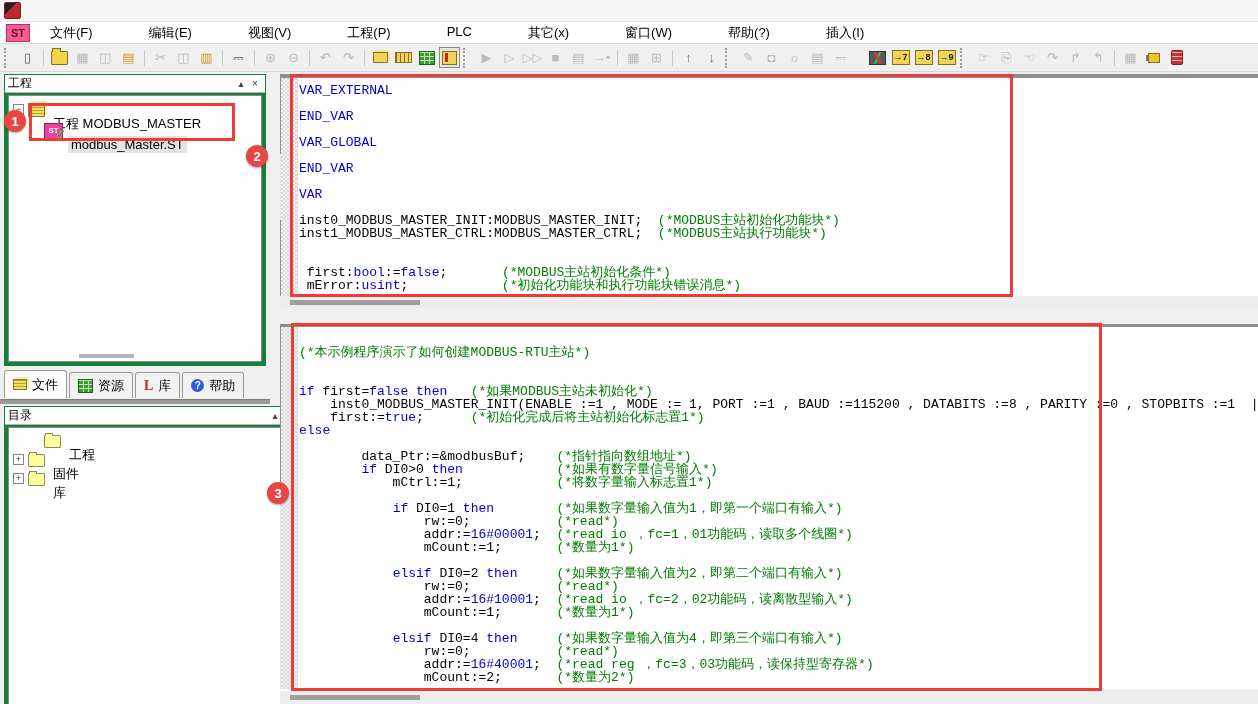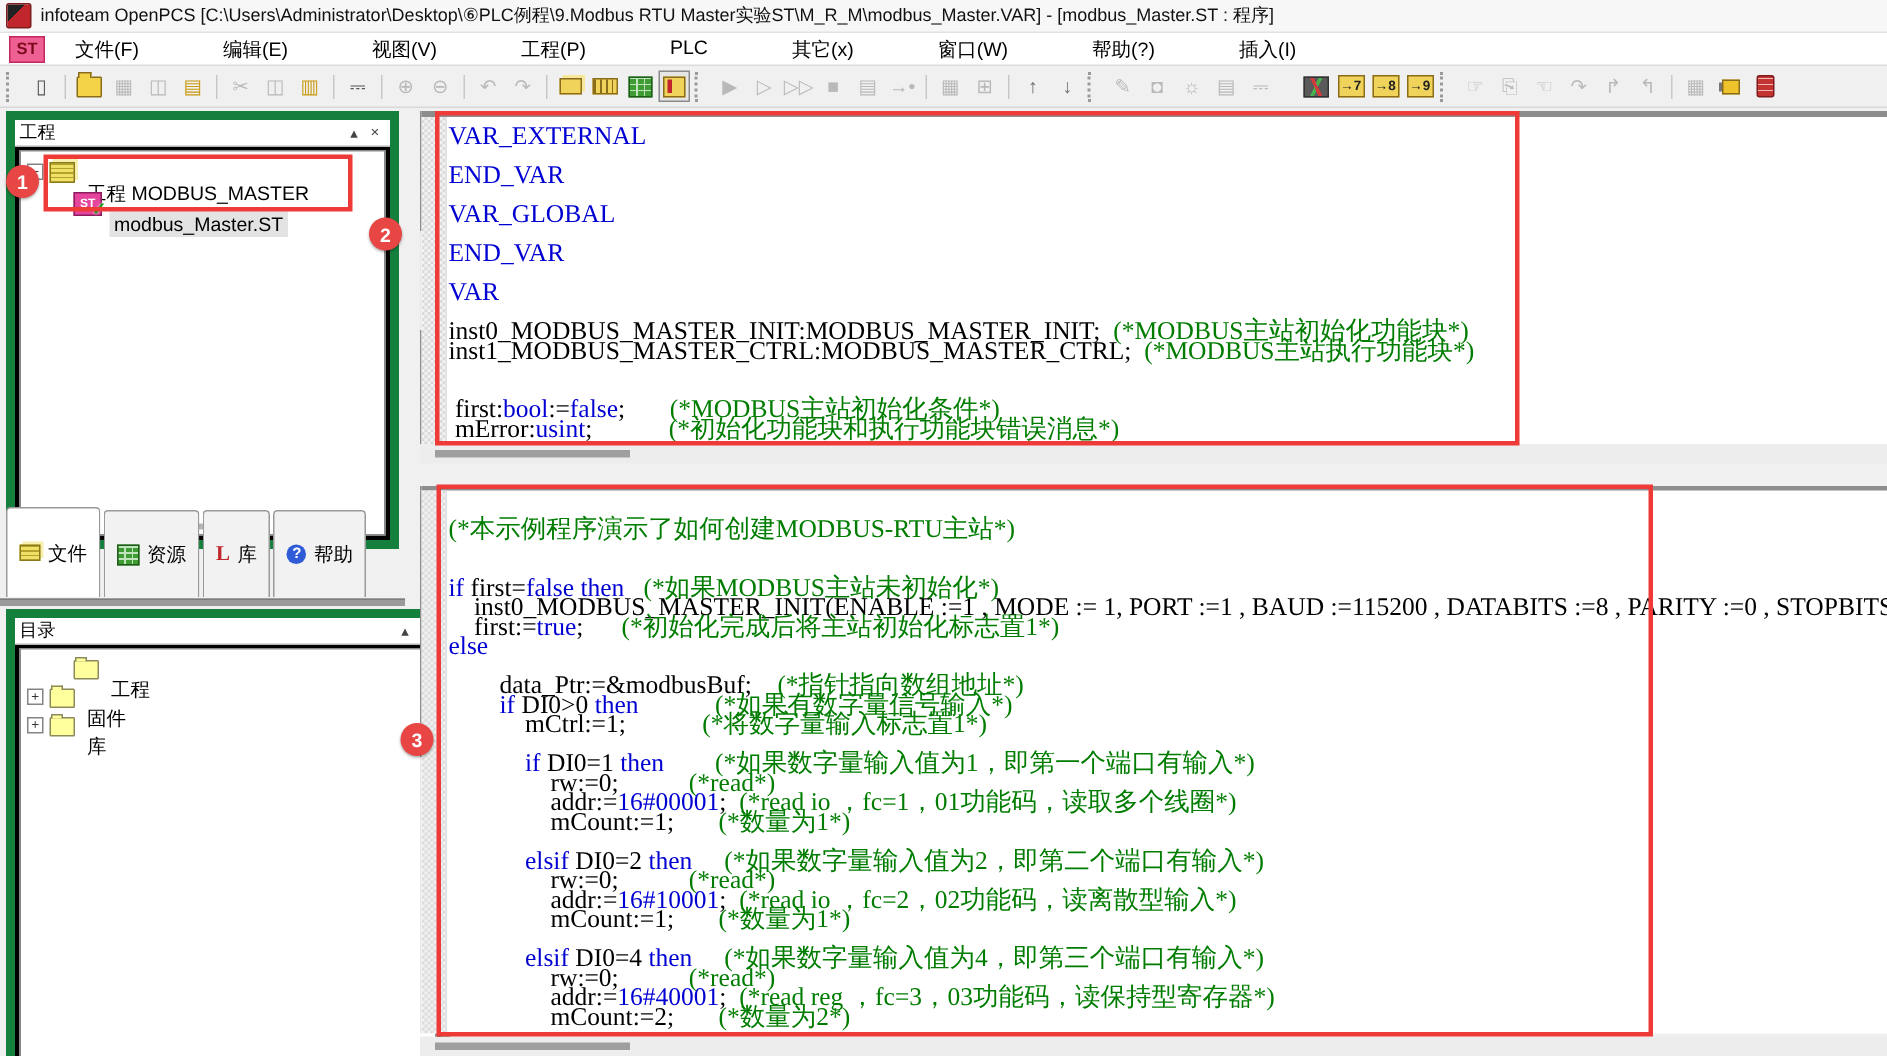--- a/index.html
+++ b/index.html
@@ -44,21 +44,21 @@
   .ci-edit::before{content:"";position:absolute;left:2px;top:1px;width:3px;height:9px;background:#c0262c;}
   .ci-scope{background:#5a5a5a;border:1px solid #333;width:15px;height:12px;
             background-image:linear-gradient(65deg,transparent 44%,#d23b3b 44% 56%,transparent 56%),linear-gradient(115deg,transparent 44%,#49b04d 44% 56%,transparent 56%);}
   .ci-var{background:#efd35b;border:1px solid #8a6d1a;width:16px;height:13px;font-size:9px;color:#222;
           display:flex;align-items:center;justify-content:center;font-weight:bold;}
   .ci-plug{background:#efc32c;border:1px solid #8a6d1a;width:10px;height:8px;box-shadow:-4px 0 0 -2px #777;}
   .ci-mem{background:#c43531;border:1px solid #7e1d1d;border-radius:2px;width:10px;height:13px;
           background-image:repeating-linear-gradient(0deg,transparent 0 3px,#f2b8b6 3px 4px);}
 
   
-  .panel{position:absolute;background:#000000;border:6px solid #15803d;box-sizing:border-box;}
+  .panel{position:absolute;background:#15803d;border:1px solid #15803d;box-sizing:border-box;}
   .project-panel{left:4px;top:74px;width:262px;height:292px;}
   .dir-panel{left:4px;top:406px;width:296px;height:298px;border-bottom:none;}
   .panel-head{height:17px;background:#ffffff;border-bottom:1px solid #b5b5b5;display:flex;align-items:center;
               padding:0 3px;font-size:12px;}
   .panel-head .ph-title{flex:1;}
   .ph-btn{width:14px;height:13px;display:flex;align-items:center;justify-content:center;font-size:10px;color:#444;}
   .panel-body{position:absolute;left:3px;right:3px;top:20px;bottom:3px;background:#ffffff;border:1px solid #8a8a8a;overflow:hidden;}
   .dir-panel .panel-body{bottom:0;border-bottom:none;}
   .mini-scroll{position:absolute;left:70px;bottom:3px;width:55px;height:4px;background:#b5b5b5;}
 
@@ -79,43 +79,43 @@
   .ti-st::after{content:"✓";position:absolute;right:-4px;bottom:-3px;color:#1d9e1d;font-size:12px;font-weight:bold;
                 text-shadow:0 0 2px #fff;}
   .ti-doc{width:12px;height:14px;background:#fff;border:1px solid #555;}
   .ti-doc.mag{background-image:repeating-linear-gradient(0deg,#e5459c 0 2px,#fff 2px 4px);}
   .ti-doc.cya{background-image:repeating-linear-gradient(0deg,#39b8b8 0 2px,#fff 2px 4px);}
   .ti-folder{width:15px;height:11px;background:#ffff9e;border:1px solid #8a8a5a;border-radius:1px;position:relative;margin-top:2px;}
   .ti-folder::before{content:"";position:absolute;left:0;top:-3px;width:6px;height:2px;background:#ffff9e;border:1px solid #8a8a5a;border-bottom:none;}
 
   
   .tabbar{position:absolute;left:4px;top:368px;width:262px;height:30px;display:flex;align-items:flex-end;gap:2px;}
-  .tab{height:25px;display:flex;align-items:center;gap:5px;padding:16px 8px;border:1px solid #9a9a9a;border-bottom:none;
+  .tab{height:25px;display:flex;align-items:center;gap:5px;padding:0 8px;border:1px solid #9a9a9a;border-bottom:none;
        border-radius:3px 3px 0 0;background:#f2f2f2;font-size:13px;text-align:center;}
   .tab.active{background:#ffffff;height:27px;}
   .tab-icon{width:14px;height:12px;display:inline-block;position:relative;}
   .tbi-files{background:#efe066;border:1px solid #8a7a1a;box-shadow:2px -2px 0 #f7efad;width:12px;height:9px;
              background-image:repeating-linear-gradient(0deg,transparent 0 2px,#b4a22c 2px 3px);}
   .tbi-res{background:#3f9c35;border:1px solid #1f5c1a;width:13px;height:12px;
            background-image:repeating-linear-gradient(0deg,transparent 0 3px,#bfe3bb 3px 4px),repeating-linear-gradient(90deg,transparent 0 4px,#bfe3bb 4px 5px);}
   .tbi-lib{color:#c0262c;font-weight:bold;font-size:14px;width:auto;line-height:12px;font-family:"Liberation Serif",serif;}
   .tbi-help{background:#2f5bd7;border-radius:50%;color:#fff;width:13px;height:13px;font-size:10px;font-weight:bold;
             display:flex;align-items:center;justify-content:center;}
   .lsplit{position:absolute;left:0;top:399px;width:270px;height:4px;background:#9a9a9a;border-top:1px solid #7c7c7c;}
 
   
   .pane{position:absolute;left:280px;width:978px;background:#ffffff;border-left:1px solid #9a9a9a;box-sizing:border-box;overflow:hidden;}
   .pane-top{top:74px;height:222px;border-top:4px solid;border-image:linear-gradient(#8d8d8d 0 35%,#e8e8e8 35% 65%,#8d8d8d 65% 100%) 1;}
   .pane-bottom{top:324px;height:365px;border-top:3px solid;border-image:linear-gradient(#8d8d8d 0 49%,#e8e8e8 49% 100%) 1;}
   .gutter{position:absolute;left:0;top:0;bottom:0;width:16px;background-color:#f2f2f2;
           background-image:linear-gradient(45deg,#d9d9d9 25%,transparent 25%,transparent 75%,#d9d9d9 75%),
                            linear-gradient(45deg,#d9d9d9 25%,transparent 25%,transparent 75%,#d9d9d9 75%);
           background-size:4px 4px;background-position:0 0,2px 2px;border-right:1px solid #e0e0e0;}
-  .code{position:absolute;left:18px;top:0;right:0;bottom:0;font-family:Liberation Serif, serif;
-        font-size:17px;line-height:13px;white-space:pre;}
+  .code{position:absolute;left:18px;top:0;right:0;bottom:0;font-family:Liberation Mono, monospace;
+        font-size:13px;line-height:13px;white-space:pre;}
   .pane-top .code{padding-top:6px;}
   .pane-bottom .code{padding-top:19px;}
   .code-line{height:13px;}
   .sg-k{color:#0000d2;} .sg-c{color:#007d00;} .sg-t{color:#000;}
 
   .hscroll{position:absolute;left:280px;width:978px;height:13px;background:#ededed;}
   .hs-top{top:296px;} .hs-bottom{top:691px;}
   .hscroll .thumb{position:absolute;left:10px;top:4px;width:130px;height:5px;background:#9f9f9f;}
 
   
@@ -124,21 +124,20 @@
                font-size:13px;font-weight:bold;display:flex;align-items:center;justify-content:center;
                box-shadow:0 1px 2px rgba(0,0,0,.35);pointer-events:none;}
 </style>
 </head>
 <body>
 
 <div class="app">
 
   <div class="titlebar">
     <span class="app-icon"></span>
-    <span class="title-text">infoteam OpenPCS [C:\Users\Administrator\Desktop\⑥PLC例程\9.Modbus RTU Master实验ST\M_R_M\modbus_Master.VAR]  - [modbus_Master.ST : 程序]</span>
   </div>
 
   <div class="menubar">
     <span class="st-logo">ST</span>
     <span id="menu-host" style="display:flex;gap:36px;">
         <span class="menu-item">文件(F)</span>
         <span class="menu-item">编辑(E)</span>
         <span class="menu-item">视图(V)</span>
         <span class="menu-item">工程(P)</span>
         <span class="menu-item">PLC</span>

